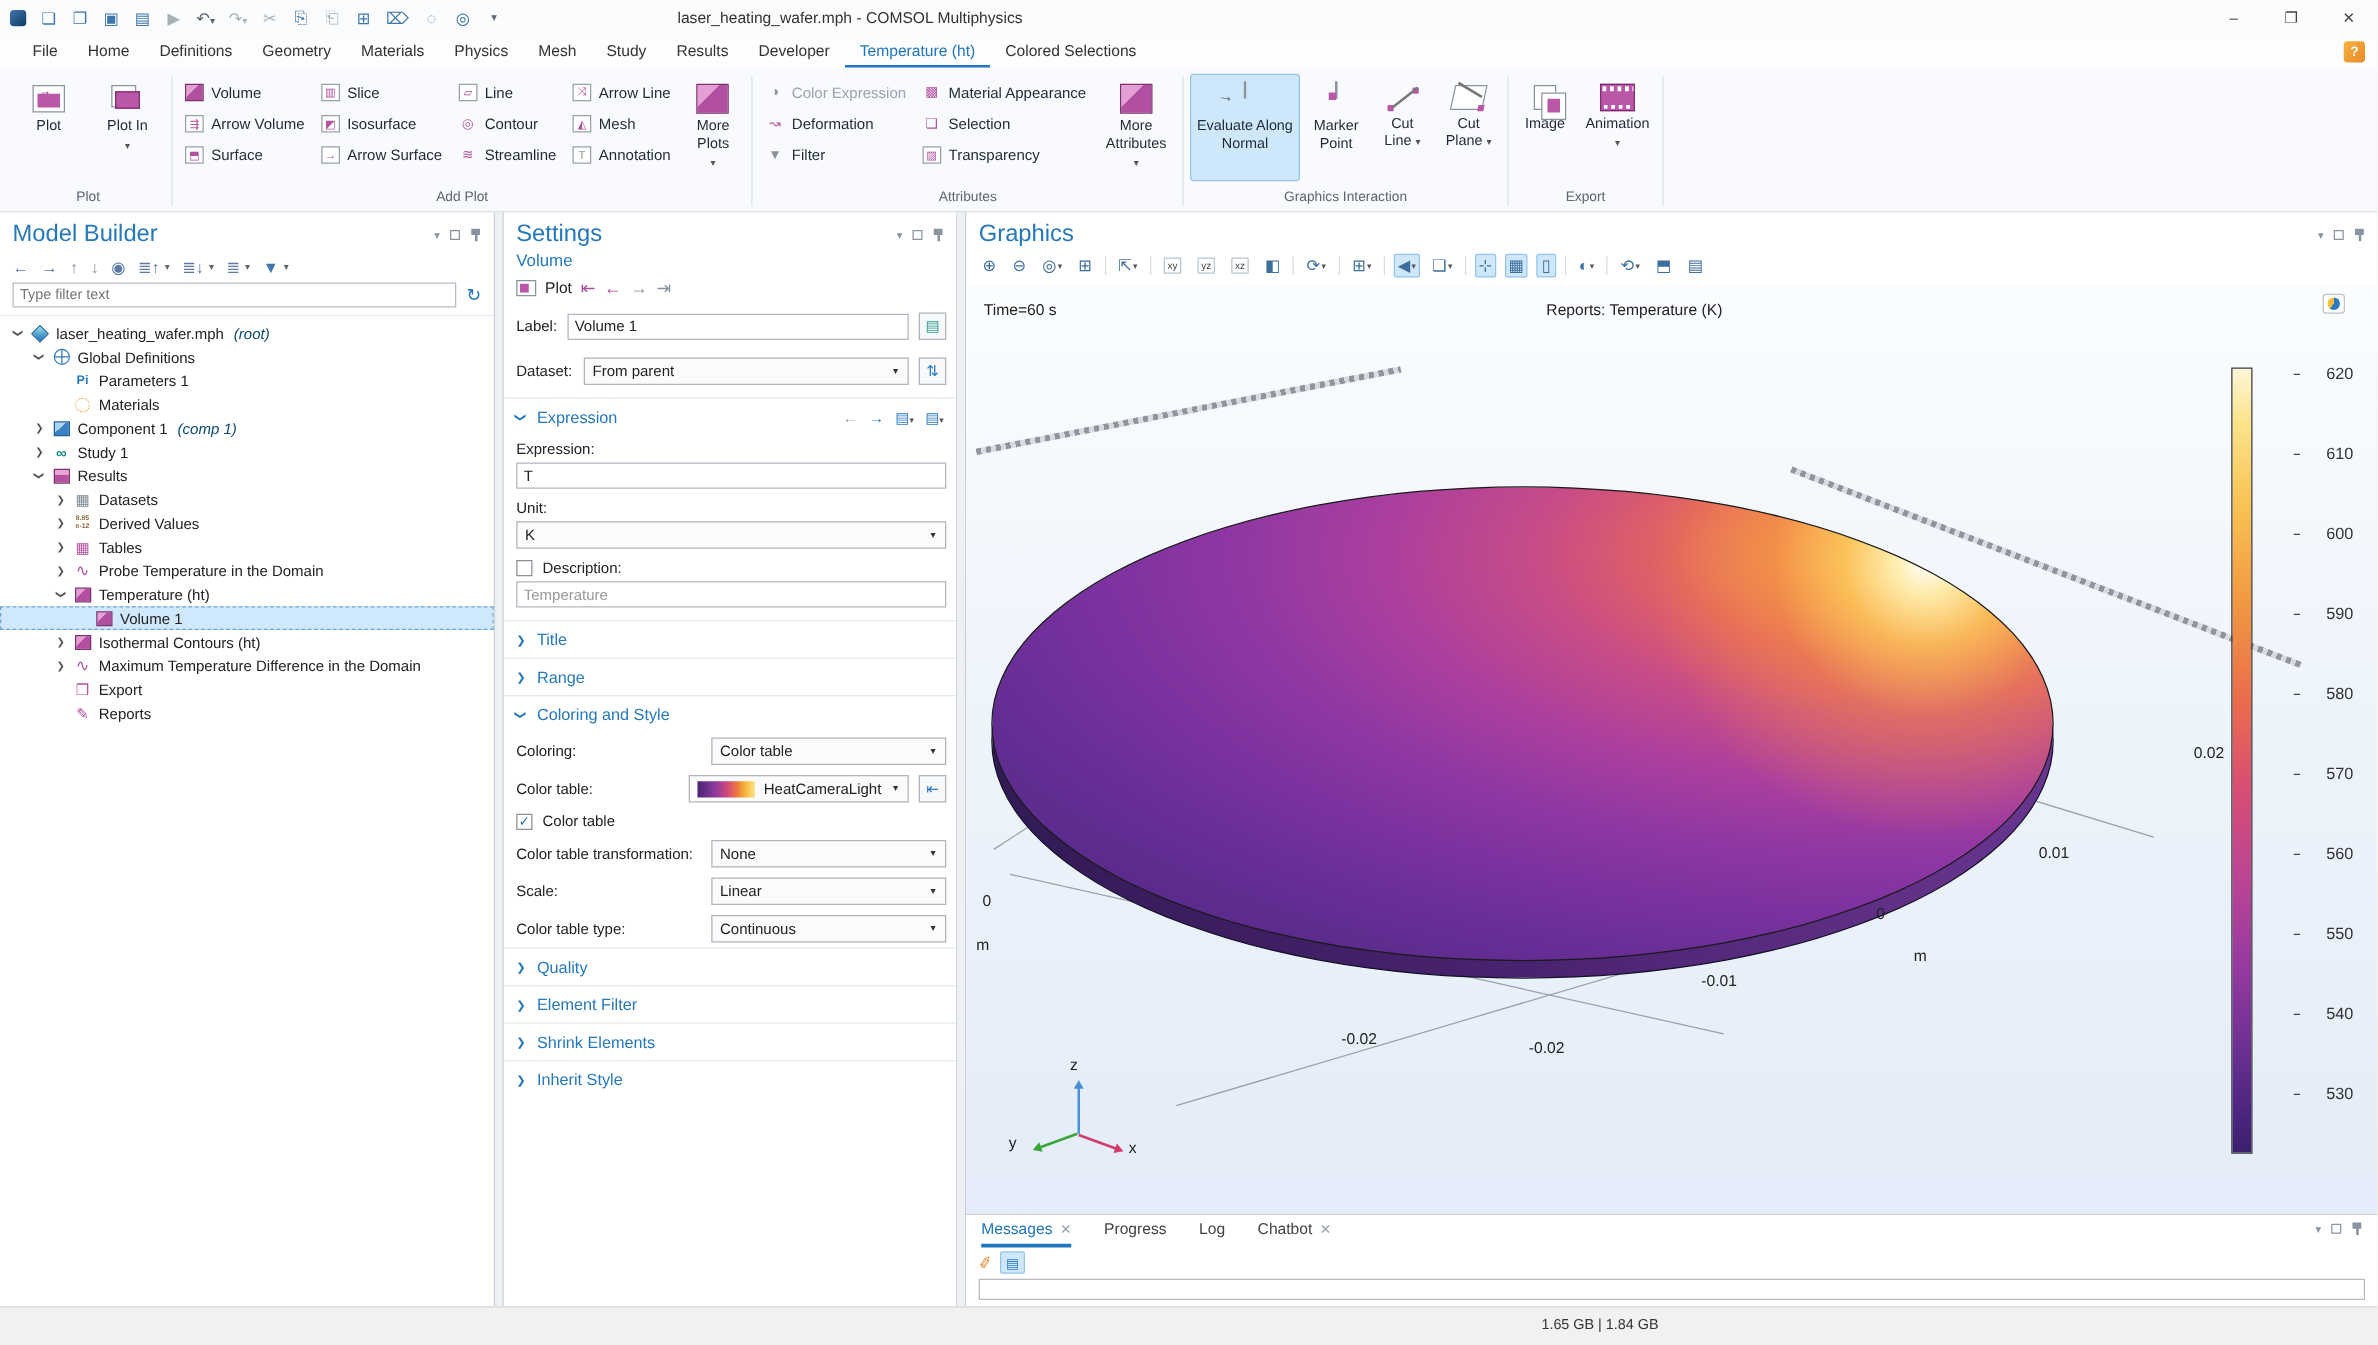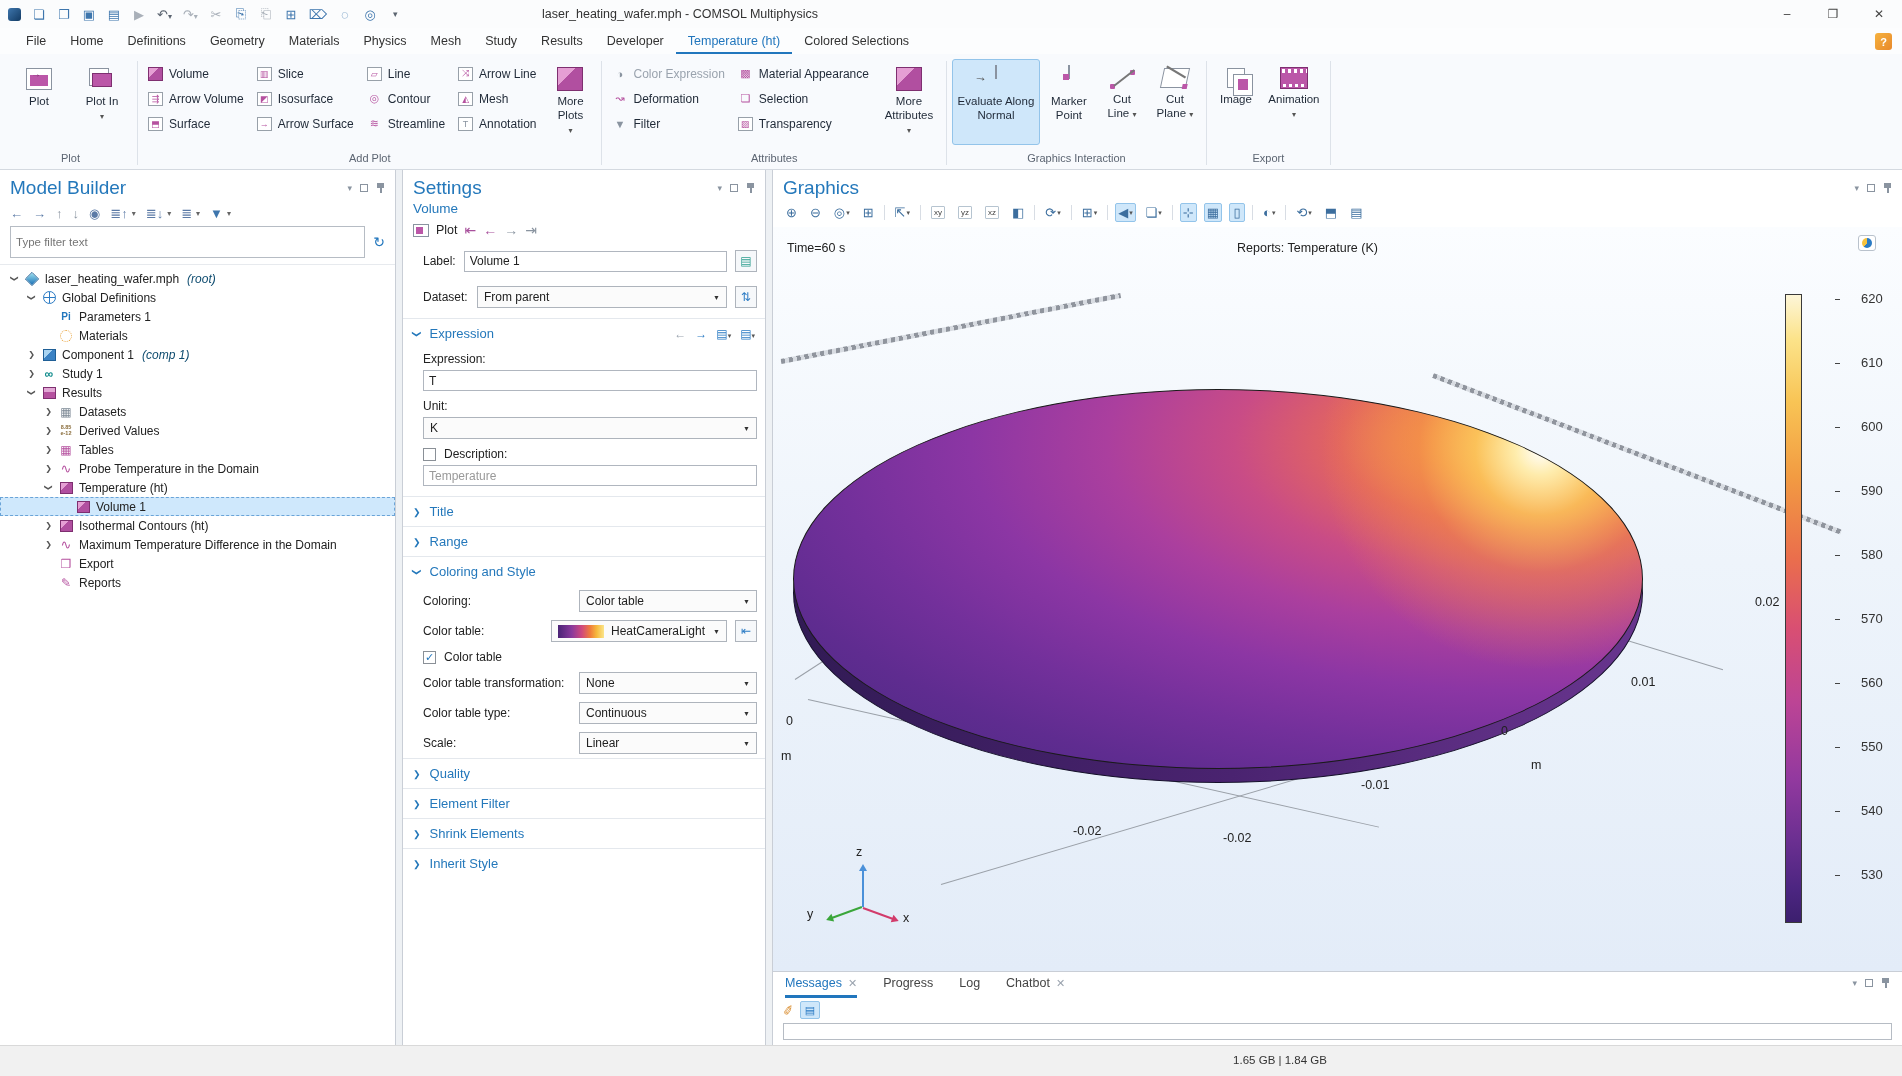--- a/index.html
+++ b/index.html
@@ -77,21 +77,21 @@
 .sqg{width:8px;height:8px;border:1px solid #8a94a0;display:inline-block}
 .pin{width:9px;height:10px;position:relative;display:inline-block}
 .pin::before{content:"";position:absolute;left:4px;top:4px;width:1.5px;height:6px;background:#8a94a0}
 .pin::after{content:"";position:absolute;left:1px;top:0;width:7px;height:4.5px;background:#8a94a0}
 
 
 .mb-tools{display:flex;gap:10px;align-items:center;padding:5px 10px 4px;color:#5b7aa6;font-size:13px}
 .mb-tools .t{cursor:default}
 .mb-tools .cd{font-size:8px;color:#666;margin-left:-6px}
 .mb-filter{display:flex;gap:8px;padding:1px 10px 6px;align-items:center}
-.mb-filter input{flex:1;height:32px;border:1px solid #b6bcc4;padding:0 5px;font-family:"Liberation Sans",sans-serif;font-size:11.5px;color:#555}
+.mb-filter input{flex:1;height:20px;border:1px solid #b6bcc4;padding:0 5px;font-family:"Liberation Sans",sans-serif;font-size:11.5px;color:#555}
 .mb-filter .refresh{color:#2176bd;font-size:14px}
 .tree{flex:1;border-top:1px solid #e7eaee;padding-top:4px;overflow:hidden}
 .trow{display:flex;align-items:center;height:19px;padding-left:calc(10px + var(--d)*17px);gap:5px;white-space:nowrap;cursor:default}
 .trow .caret{width:9px;font-size:8px;color:#555;text-align:center;display:inline-block}
 .caret.exp{transform:rotate(90deg)}
 .trow.sel{background:#cfe8fc;outline:1px dashed #6aa4d8;outline-offset:-1px}
 .tsuf{font-style:italic;color:#0c4a6e;margin-left:3px}
 .ti{width:16px;height:15px;flex:none;display:flex;align-items:center;justify-content:center;font-size:11px;position:relative}
 .i-root{width:12px;height:12px;background:linear-gradient(135deg,#9ae0f0,#1b6fb5);transform:rotate(45deg) scale(.85);border:1px solid #15578e}
 .i-globe{width:13px;height:13px;border:1.5px solid #2b7bc4;border-radius:50%;background:
@@ -110,21 +110,21 @@
 .i-exp{color:#b5519f;font-size:12px}
 .i-rep{color:#b5519f;font-size:12px}
 
 
 .set-sub{padding:0 10px;color:#2478bb;font-size:13.5px}
 .set-plotrow{display:flex;align-items:center;gap:7px;padding:6px 10px 8px;font-size:12.5px}
 .pl-ic{width:16px;height:13px;background:#fff;border:1px solid #8a93a0;position:relative}
 .pl-ic::after{content:"";position:absolute;left:2px;top:2px;width:7px;height:7px;background:#bb57a8}
 .nav-m{color:#a8509c;font-size:14px}
 .nav-g{color:#8a94a0;font-size:14px}
-.set-row{display:flex;align-items:center;padding:4px 8px 4px 20px;gap:8px;position:relative}
+.set-row{display:flex;align-items:center;padding:4px 8px 4px 10px;gap:8px;position:relative}
 .set-row label{white-space:nowrap}
 .tin{height:21px;border:1px solid #b0b6bf;background:#fff;padding:0 5px;font-family:"Liberation Sans",sans-serif;font-size:12px;color:#222}
 .tin.gray{color:#999}
 .selbox{height:22px;border:1px solid #aeb4bc;background:#fbfbfb;display:flex;align-items:center;justify-content:space-between;padding:0 6px;font-size:12px;cursor:default}
 .selbox .arr{font-size:7px;color:#333;margin-left:8px}
 .sidebtn{width:22px;height:22px;border:1px solid #aeb4bc;background:#f6f8fa;display:flex;align-items:center;justify-content:center;font-size:12px;flex:none}
 .sec{border-top:1px solid #e4e8ed;padding:7px 10px;display:flex;align-items:center;gap:9px;color:#2478bb;font-size:13px;position:relative}
 .sec .chev{font-size:9px;color:#2478bb;display:inline-block}
 .sec .chev.exp{transform:rotate(90deg)}
 .sec .secicons{position:absolute;right:10px;display:flex;gap:9px;font-size:12px;color:#5b7aa6;align-items:center}
@@ -643,30 +643,30 @@
       <label>Color table</label>
     </div>
     <div class="set-row">
       <label style="width:148px">Color table transformation:</label>
       <div class="selbox" style="flex:1">
         <span>None</span>
           <span class="arr">▼</span>
       </div>
     </div>
     <div class="set-row">
+      <label style="width:148px">Scale:</label>
+      <div class="selbox" style="flex:1">
+        <span>Linear</span>
+          <span class="arr">▼</span>
+      </div>
+    </div>
+    <div class="set-row">
       <label style="width:148px">Color table type:</label>
       <div class="selbox" style="flex:1">
         <span>Continuous</span>
-          <span class="arr">▼</span>
-      </div>
-    </div>
-    <div class="set-row">
-      <label style="width:148px">Scale:</label>
-      <div class="selbox" style="flex:1">
-        <span>Linear</span>
           <span class="arr">▼</span>
       </div>
     </div>
 
     <div class="sec">
       <span class="chev">❯</span>
       <span>Quality</span>
     </div>
     <div class="sec">
       <span class="chev">❯</span>

